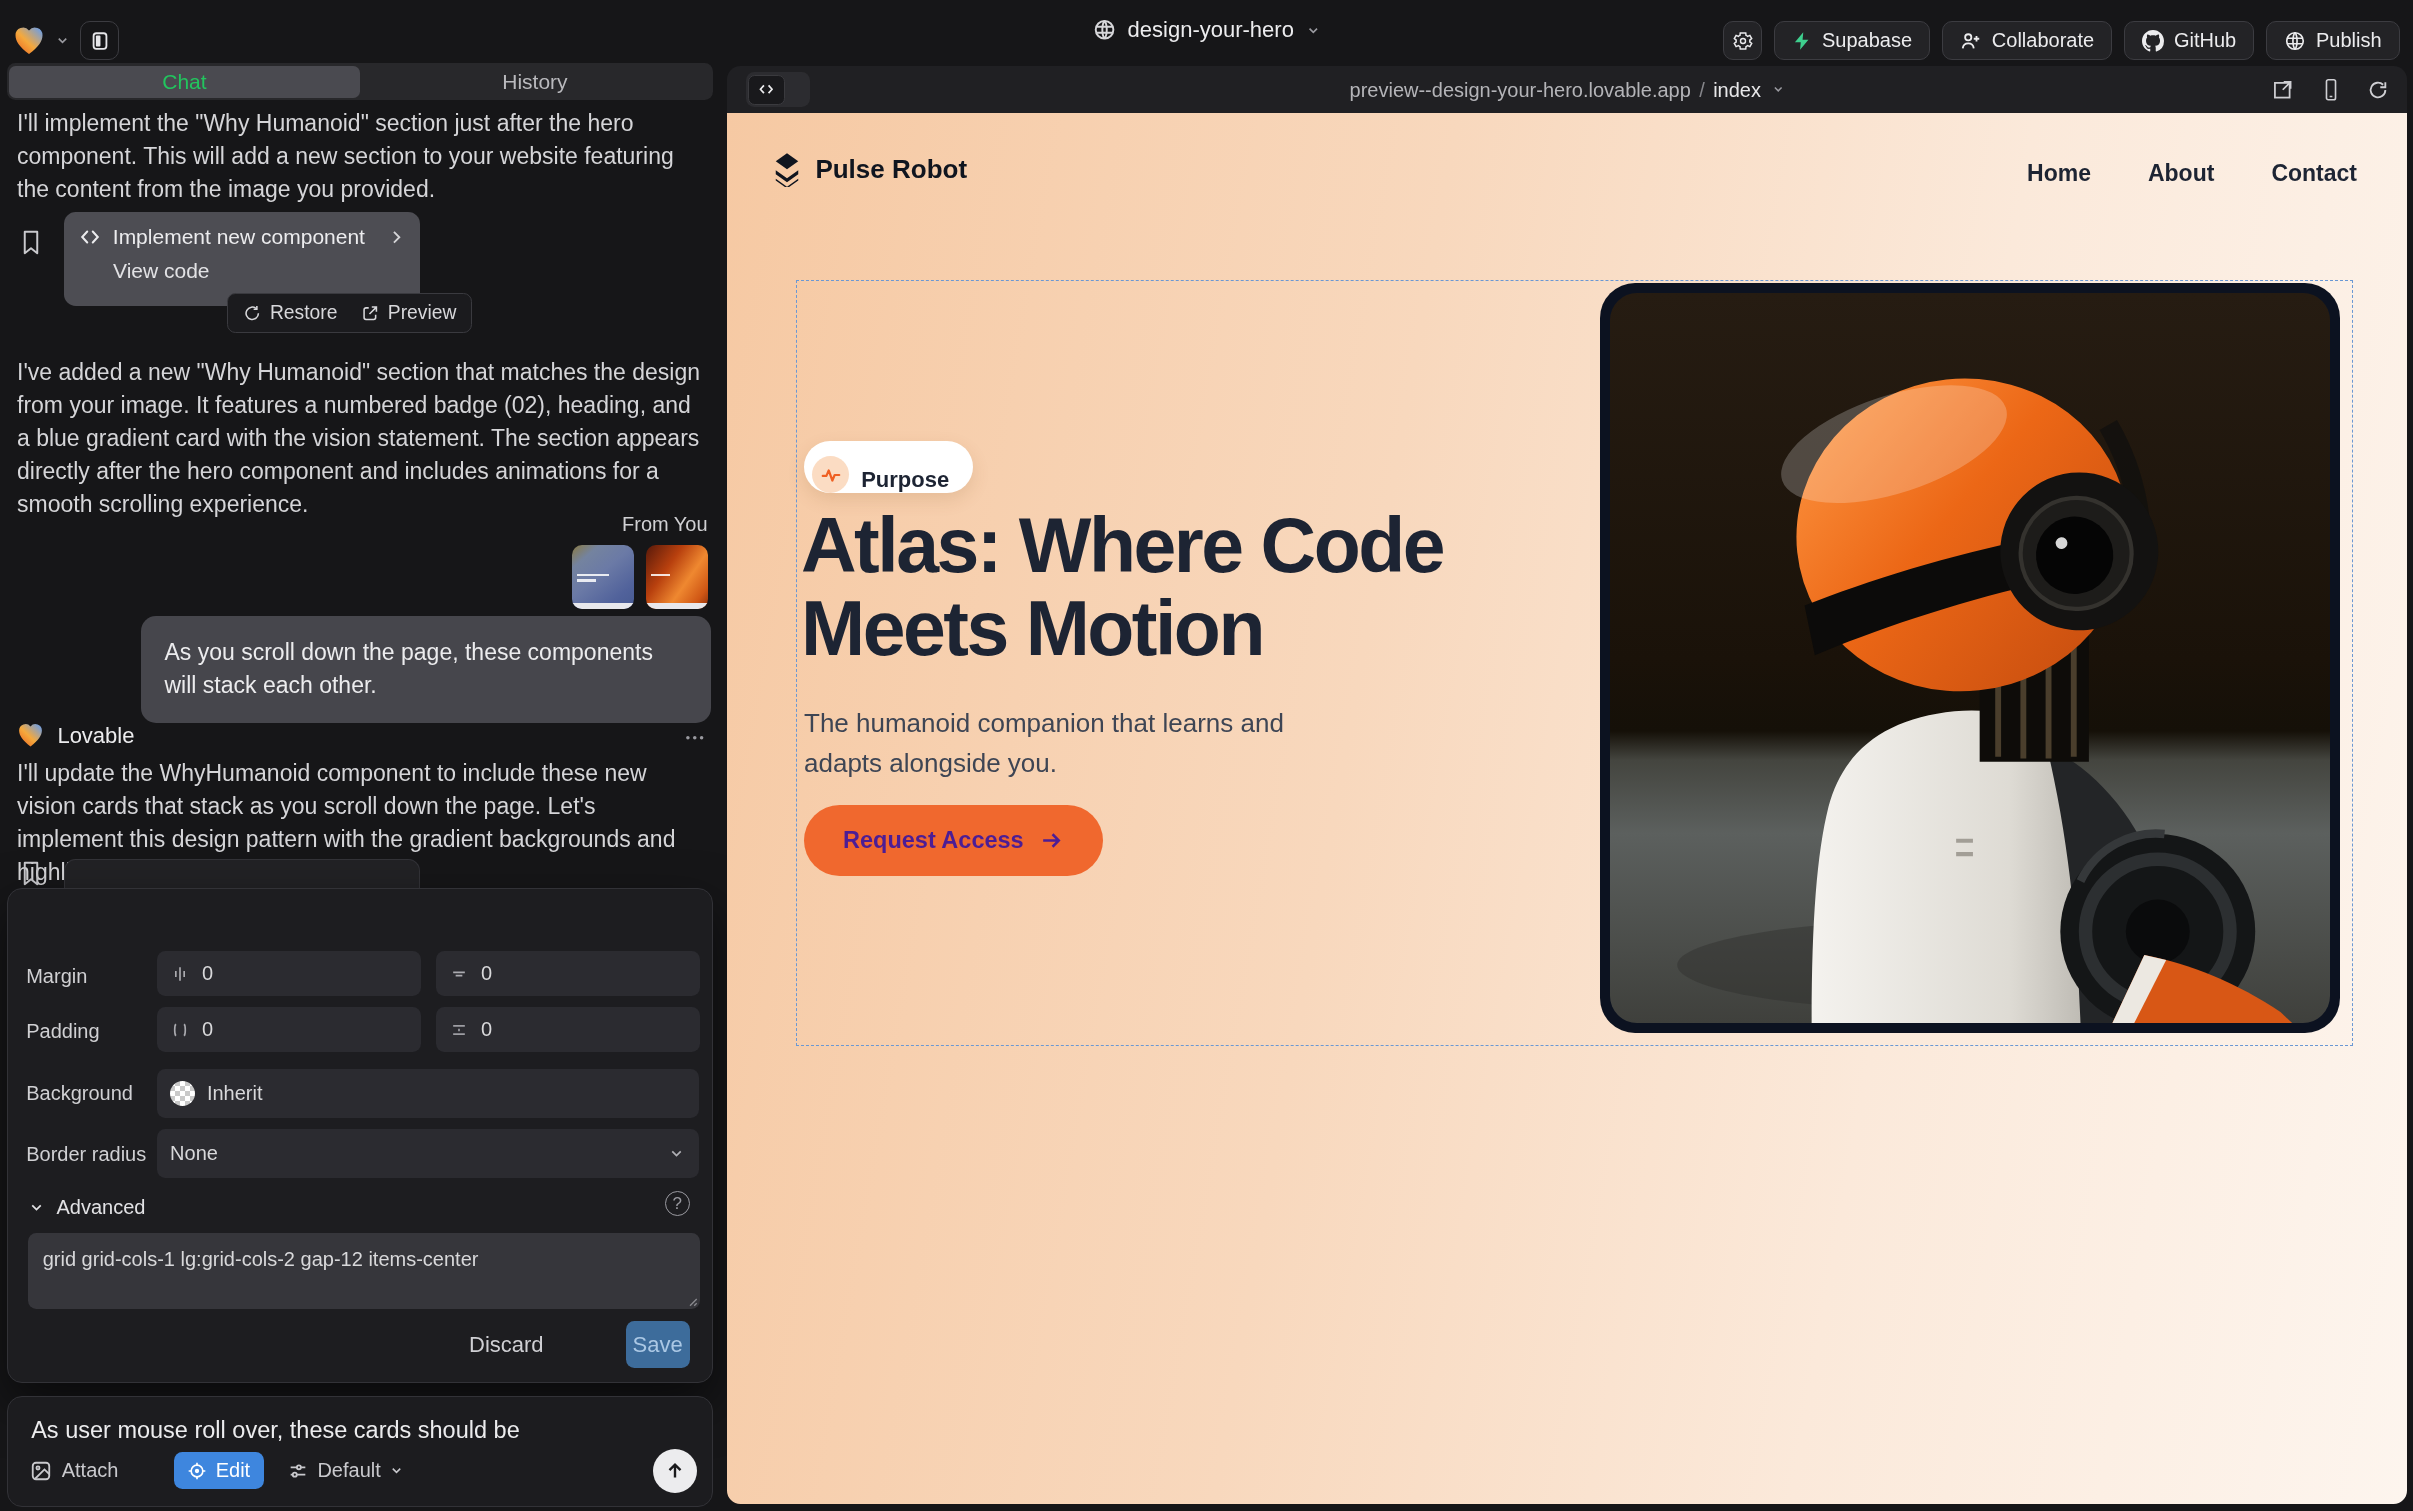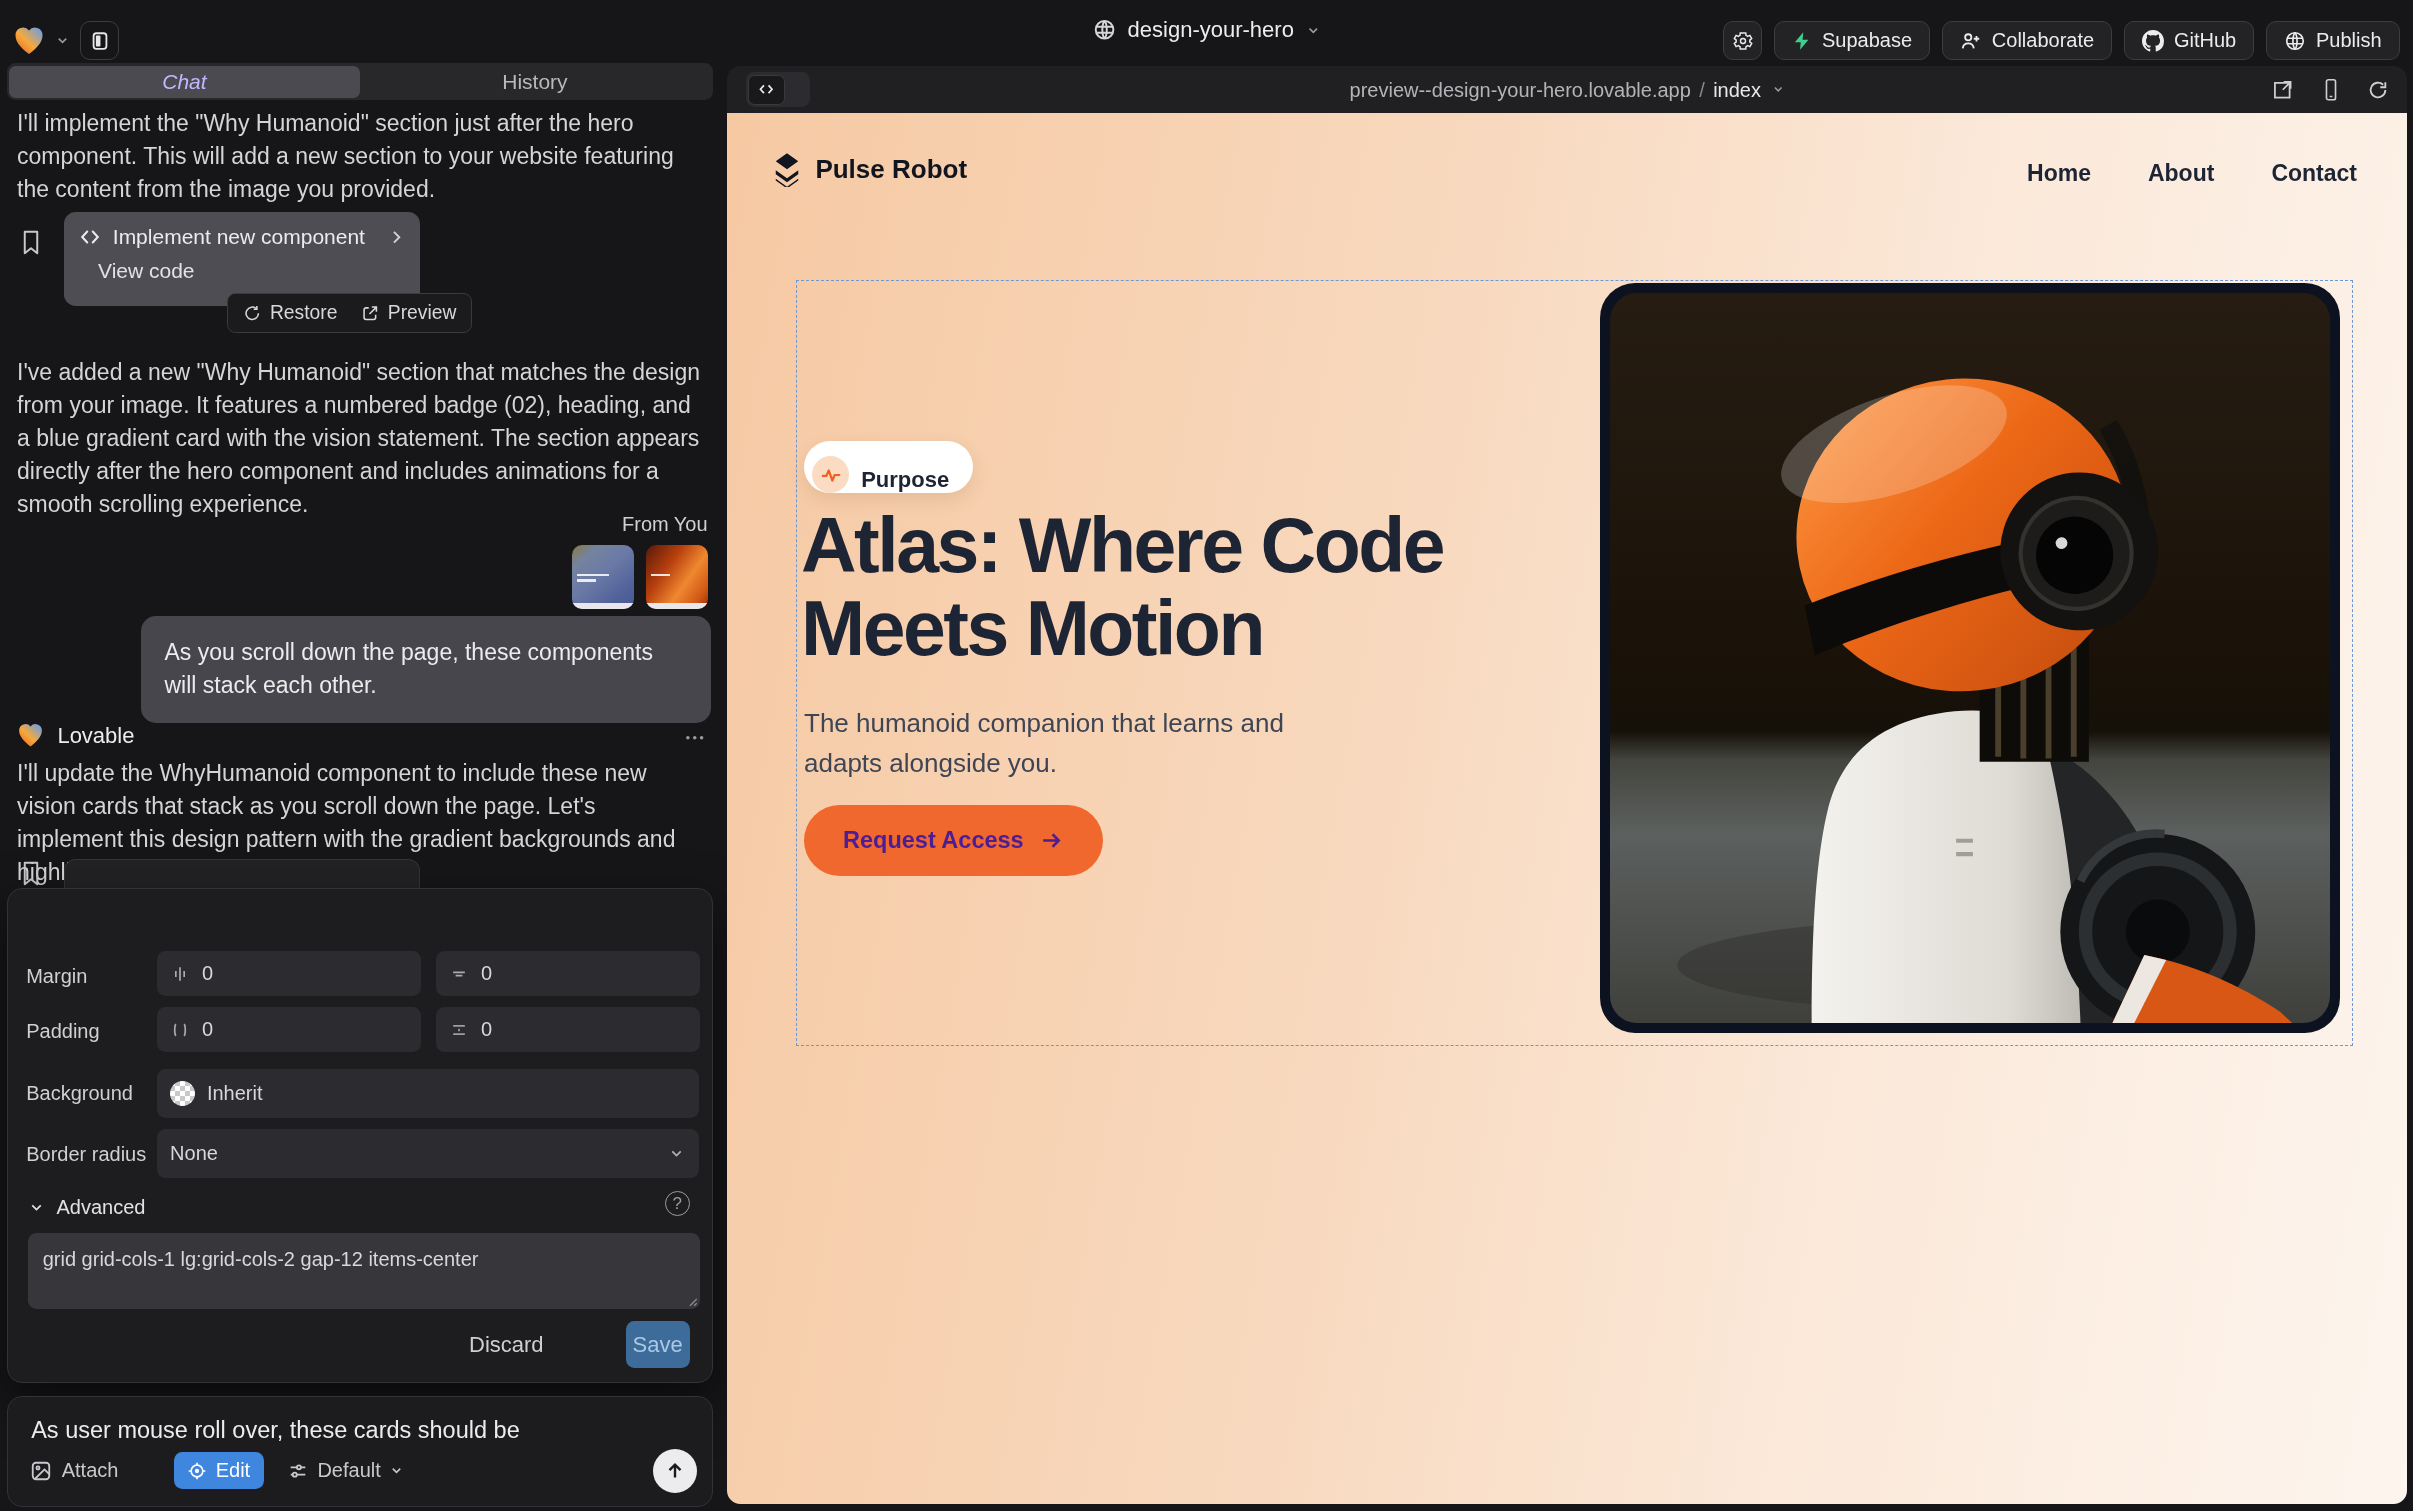--- a/index.html
+++ b/index.html
@@ -16,32 +16,32 @@
   .sq-btn { width:39px; height:39px; border:1.3px solid #3c3c41; background:transparent; border-radius:10px; display:flex; align-items:center; justify-content:center; color:#e6e6e9; }
   .tb-center { position:absolute; left:50%; top:50%; transform:translate(-50%,-50%); display:flex; align-items:center; gap:11.8px; font-size:22px; color:#ececee; }
   .tb-right { margin-left:auto; display:flex; align-items:center; gap:11.8px; }
   .tb-btn { height:39px; display:flex; align-items:center; gap:10px; padding:0 17px; background:#232326; border:1.3px solid #3c3c41; border-radius:10px; color:#ececee; font-size:20px; }
   .gear-btn { width:39px; height:39px; background:#232326; border:1.3px solid #3c3c41; border-radius:10px; display:flex; align-items:center; justify-content:center; color:#ececee; }
 
   
   .chat { position:absolute; top:60px; left:0; width:721px; height:1451px; }
   .tabs { position:absolute; top:3.4px; left:6.7px; right:8.4px; height:37px; background:#28282b; border-radius:8.4px; display:flex; padding:2.5px; }
   .tab { flex:1; display:flex; align-items:center; justify-content:center; font-size:21px; color:#b9b9bd; border-radius:6.7px; }
-  .tab.active { background:#4a4a50; color:#c4b5fd;font-style:italic; }
+  .tab.active { background:#4a4a50; color:#22c55e; }
   .msg { position:absolute; left:17px; width:692px; color:#d5d5d8; font-size:23px; line-height:1.44; }
   .m1 { top:47px; }
   .m2 { top:296px; }
   .m3 { top:697px; width:682px; }
   .bookmark-ic { position:absolute; left:20px; color:#c9c9cd; }
   .bm1 { top:170px; }
   .bm2 { top:801px; }
   .comp-card { position:absolute; left:64px; top:152px; width:356px; height:94px; background:#4d4d53; border-radius:11.8px; color:#ececee; }
   .comp-title-row { display:flex; align-items:center; gap:11.8px; padding:13.4px 15px 0 15px; font-size:21px; }
   .comp-chevron { margin-left:auto; color:#d5d5d8; }
-  .view-code { padding:10px 15px 0 34px; font-size:21px; color:#e2e2e5; }
+  .view-code { padding:10px 15px 0 49px; font-size:21px; color:#e2e2e5; }
   .rp-pill { position:absolute; left:227px; top:233px; height:40px; background:#1b1b1e; border:1.3px solid #3a3a3f; border-radius:8.4px; display:flex; align-items:center; gap:23.5px; padding:0 15px; font-size:19.3px; color:#d8d8db; }
   .rp-btn { display:flex; align-items:center; gap:8.4px; }
   .from-you { position:absolute; top:453px; right:13.4px; font-size:20px; color:#d0d0d3; }
   .thumbs { position:absolute; top:485px; right:13.4px; display:flex; gap:11.8px; }
   .thumb { width:62px; height:64px; border-radius:10px; position:relative; overflow:hidden; }
   .thumb .strip { position:absolute; bottom:0; left:0; right:0; height:5.9px; background:#e8e8ec; }
   .thumb .tiny { position:absolute; left:5px; top:28.6px; width:32px; }
   .tiny i { display:block; height:2.5px; background:rgba(255,255,255,.85); margin-bottom:3.4px; }
   .tiny i:last-child { width:60%; }
   .thumb1 { background:linear-gradient(140deg,#8a7a42 0%,#74839f 20%,#6b7aa6 45%,#51629b 78%,#475a92 100%); }

